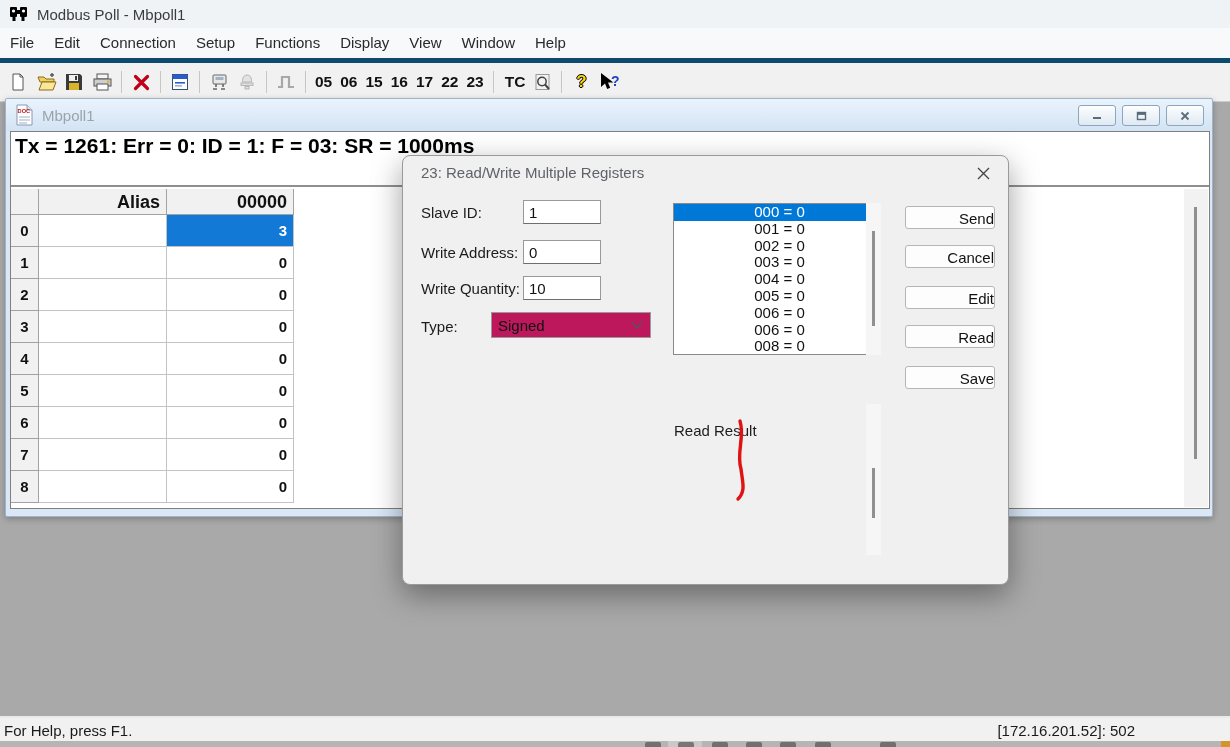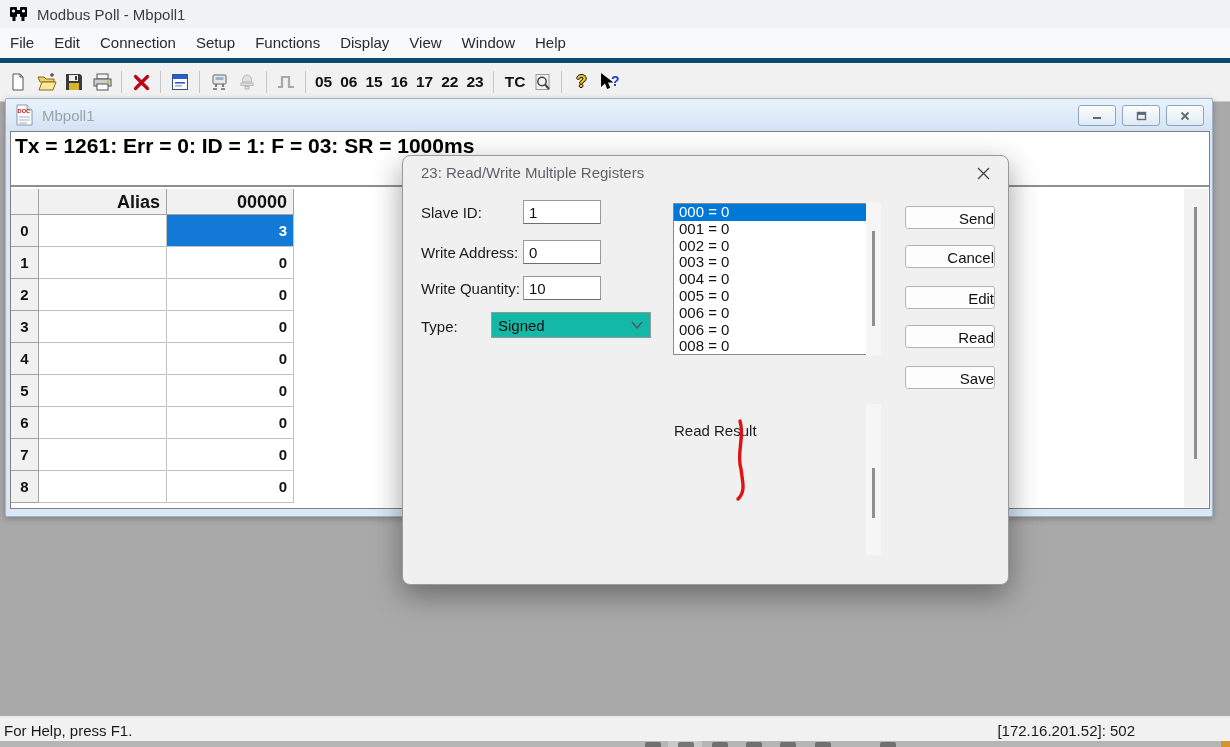--- a/index.html
+++ b/index.html
@@ -50,25 +50,25 @@
   
   .child-scroll { position:absolute; right:1px; top:57px; width:24px; height:318px; background:#f2f2f2; }
   .child-scroll-thumb { position:absolute; left:10px; top:18px; width:3px; height:252px; background:#8f8f8f; }
 
   
   .dialog { position:absolute; left:402px; top:155px; width:607px; height:430px; background:#f0f0f0; border:1px solid #9a9a9a; border-radius:8px; box-shadow:0 10px 30px rgba(0,0,0,.38); z-index:10; }
   .dlg-title { position:absolute; left:18px; top:8px; font-size:15px; color:#5f6368; }
   .dlg-close { position:absolute; right:14px; top:6px; width:22px; height:22px; display:flex; align-items:center; justify-content:center; }
   .dlg-label { position:absolute; font-size:15px; color:#1c1c1c; }
   .dlg-input { position:absolute; width:78px; height:24px; border:1px solid #999; border-bottom-color:#6e6e6e; background:#fff; font-family:"Liberation Sans",sans-serif; font-size:15px; color:#111; padding:0 0 0 5px; }
-  .combo { position:absolute; left:88px; top:156px; width:160px; height:26px; background:#14b8a6; border:1px solid #999; display:flex; align-items:center; }
+  .combo { position:absolute; left:88px; top:156px; width:160px; height:26px; background:#be185d; border:1px solid #999; display:flex; align-items:center; }
   .combo-value { font-size:15px; color:#111; padding-left:6px; flex:1; }
   .combo-chevron { width:14px; height:10px; margin-right:6px; }
 
-  .listbox { position:absolute; left:270px; width:208px; background:#fff; border:1px solid #8a8a8a; overflow:hidden; }
+  .listbox { position:absolute; left:270px; width:208px; background:#fff; border:1px solid #8a8a8a; overflow:hidden;text-align:center; }
   .lb-write { top:47px; height:152px; }
   .lb-read  { top:248px; height:151px; }
   .li-item { height:16.8px; line-height:16.6px; font-size:15px; color:#111; padding-left:5px; white-space:nowrap; }
   .li-item.selected { background:#0078d7; color:#fff; }
   .lb-scroll { position:absolute; right:0; top:0; width:15px; height:100%; background:#f6f6f6; }
   .lb-thumb { position:absolute; left:6px; width:3px; background:#909090; }
   .thumb-write { top:28px; height:95px; }
   .thumb-read { top:64px; height:50px; }
   .read-result-label { position:absolute; left:271px; top:226px; font-size:15px; color:#1c1c1c;margin-top:40px; }
 

